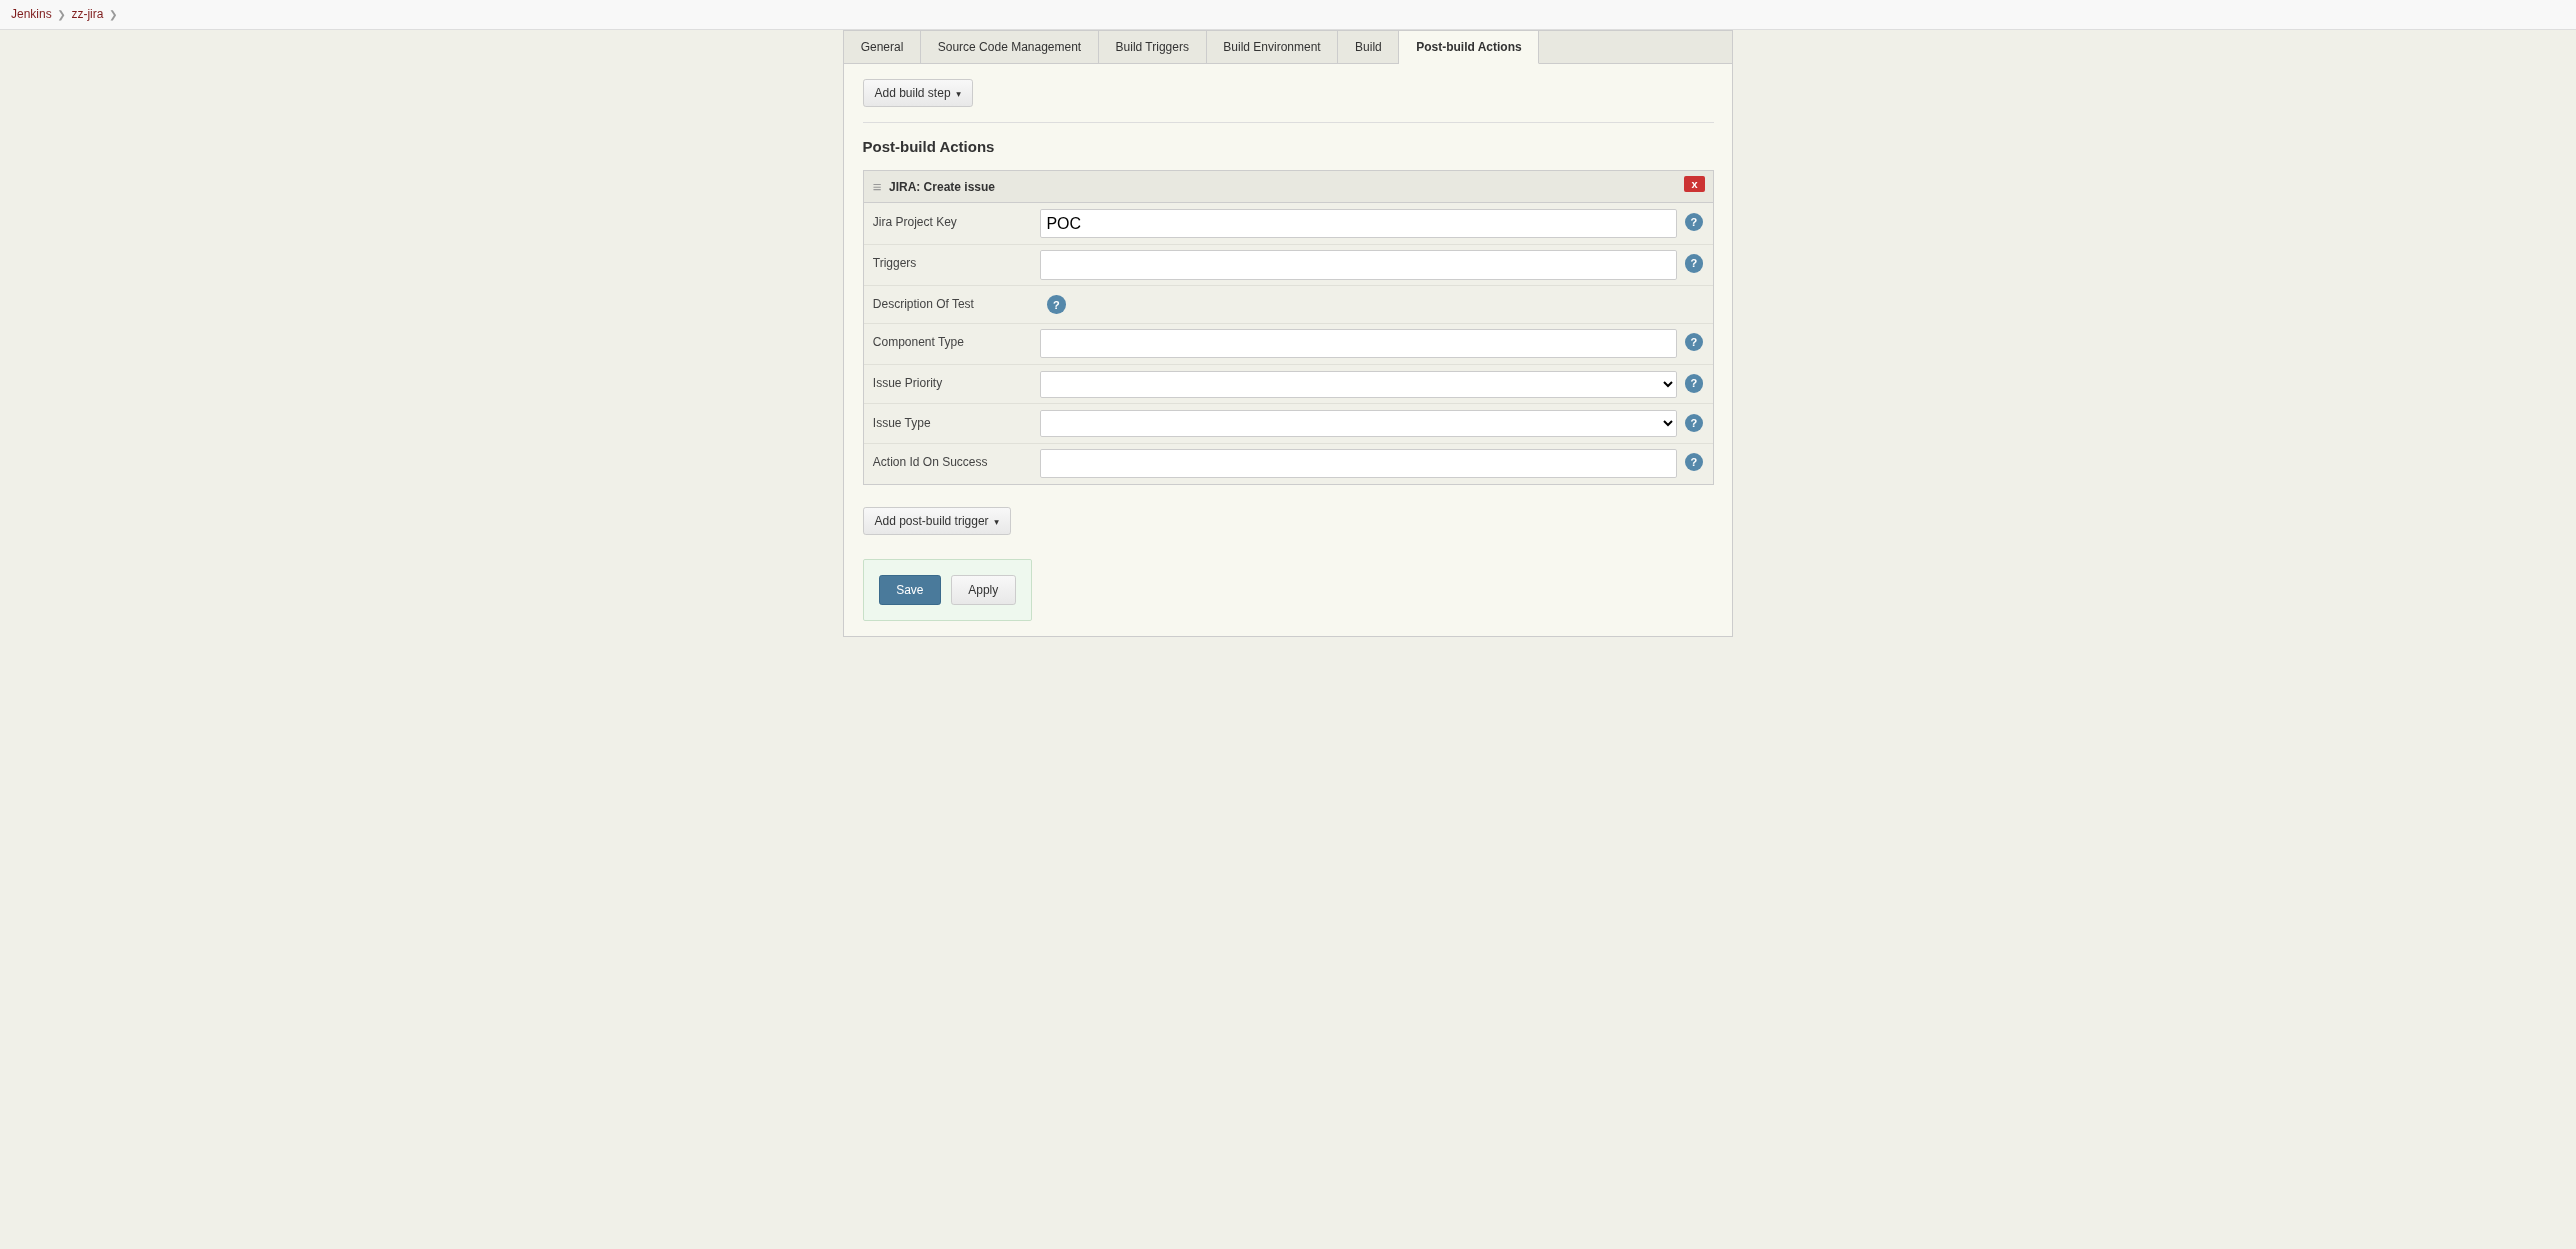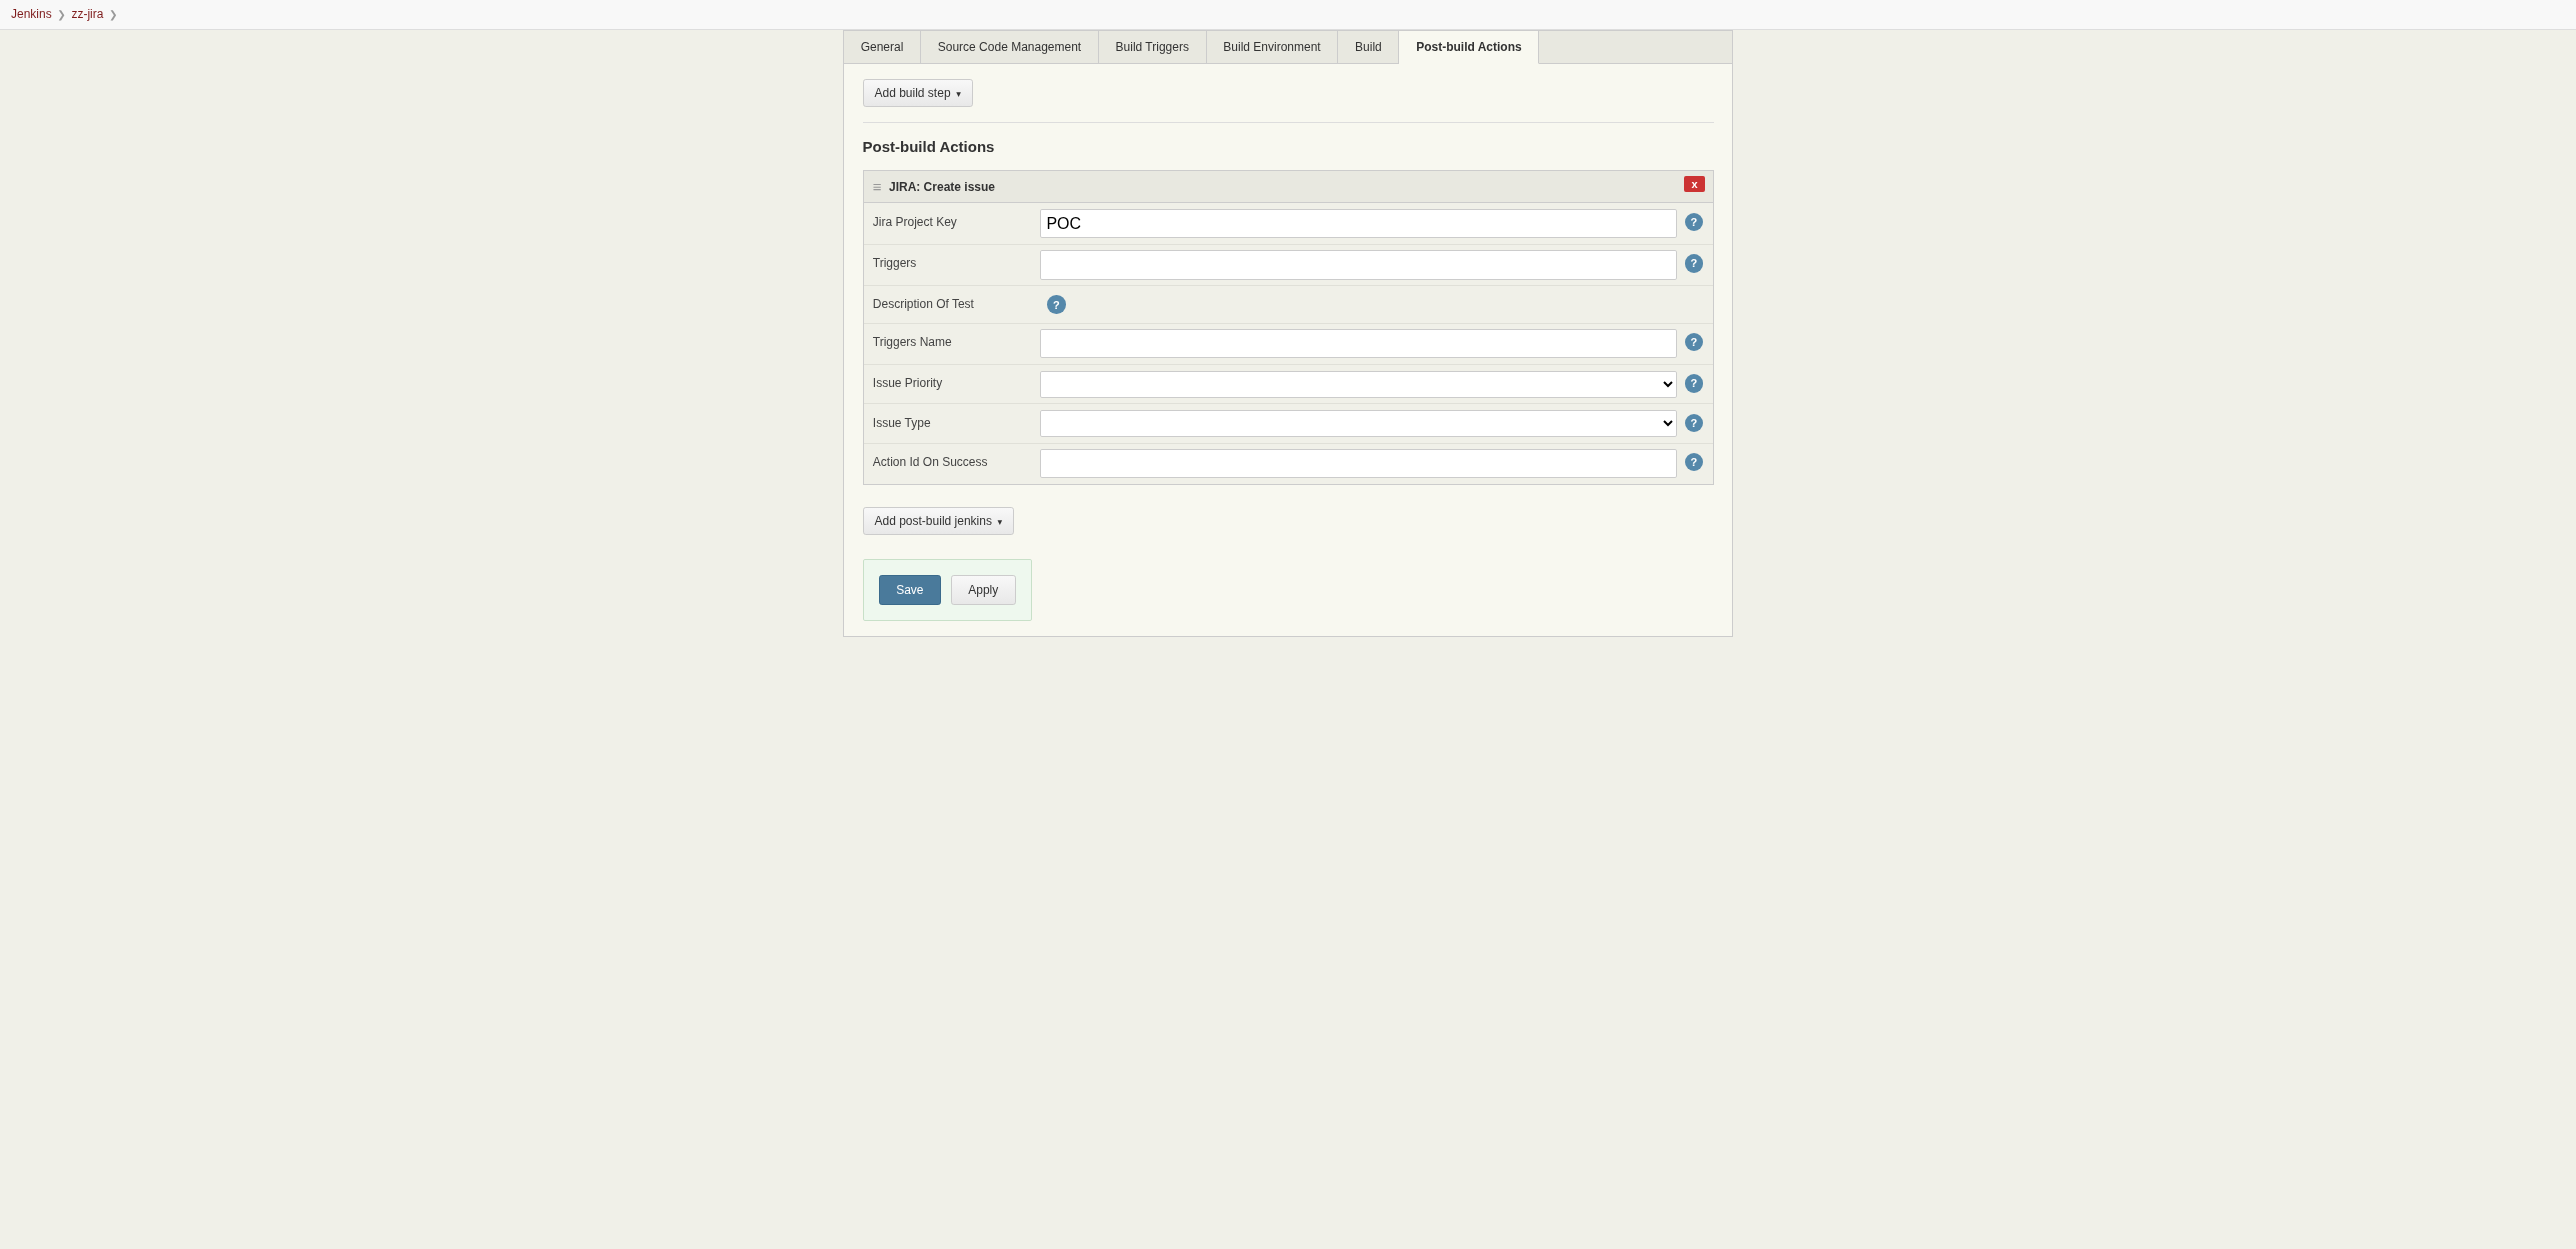--- a/index.html
+++ b/index.html
@@ -273,21 +273,21 @@
             </div>
             <div class="help-icon">?</div>
           </div>
 
           <div class="form-row">
             <div class="form-label">Description Of Test</div>
             <div class="help-icon">?</div>
           </div>
 
           <div class="form-row">
-            <div class="form-label">Triggers Name</div>
+            <div class="form-label">Component Type</div>
             <div class="form-field">
               <input type="text" class="form-input" style="">
             </div>
             <div class="help-icon">?</div>
           </div>
 
           <div class="form-row">
             <div class="form-label">Issue Priority</div>
             <div class="form-field">
               <select class="form-select">
@@ -311,21 +311,21 @@
             <div class="form-label">Action Id On Success</div>
             <div class="form-field">
               <input type="text" class="form-input" style="">
             </div>
             <div class="help-icon">?</div>
           </div>
         </div>
 
         <div class="post-build-actions-row">
           <button class="btn">
-            <span>Add post-build jenkins</span>
+            <span>Add post-build trigger</span>
             <span class="arrow">▾</span>
           </button>
         </div>
       </div>
 
       <div class="save-row">
         <button class="btn-primary">Save</button>
         <button class="btn-apply">Apply</button>
       </div>
 

